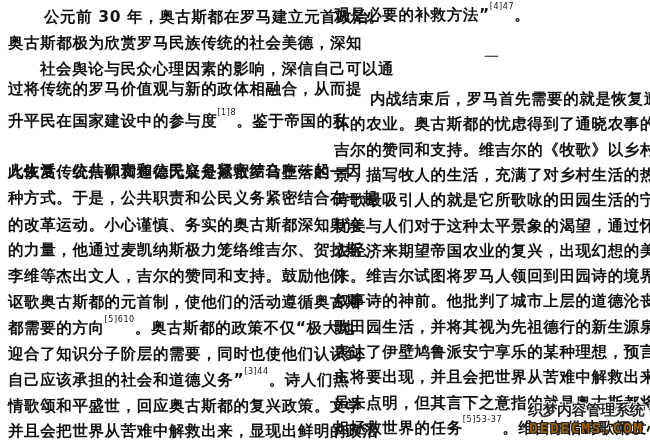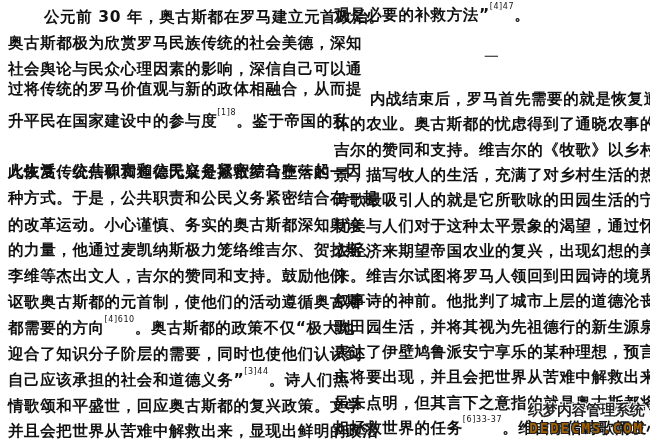--- a/index.html
+++ b/index.html
@@ -19,31 +19,31 @@
   .wm-en { font-family:"DejaVu Sans Mono", monospace; font-size:14px; font-weight:bold; color:#a16207;
            letter-spacing:2px;
            text-shadow: 1px 1px 0 #222, -1px -1px 0 #222, 1px -1px 0 #222, -1px 1px 0 #222; }
 </style>
 </head>
 <body>
 
 <div class="col col-left" id="leftcol">
     <div class="line indent" style="top: 4px;"><span>公元前 30 年，奥古斯都在罗马建立元首政治。</span></div>
     <div class="line" style="top: 29.9px;"><span>奥古斯都极为欣赏罗马民族传统的社会美德，深知</span></div>
-    <div class="line" style="top: 55.8px;"><span>社会舆论与民众心理因素的影响，深信自己可以通</span></div>
+    <div class="line" style="top: 55.8px; margin-left: 32px;"><span>社会舆论与民众心理因素的影响，深信自己可以通</span></div>
     <div class="line" style="top: 76px;"><span>过将传统的罗马价值观与新的政体相融合，从而提</span></div>
     <div class="line" style="top: 107.6px;"><span>升平民在国家建设中的参与度</span><sup>[1]8</sup><span>。鉴于帝国的私</span></div>
     <div class="line" style="top: 133.5px; margin-top: 24px;"><span>人生活、公共职责和公民义务紧密结合在一起，因</span></div>
     <div class="line" style="top: 159.4px;"><span>此恢复传统信仰和道德无疑是拯救罗马堕落的一</span></div>
     <div class="line" style="top: 185.3px;"><span>种方式。于是，公共职责和公民义务紧密结合在一起</span></div>
     <div class="line" style="top: 212px;"><span>的改革运动。小心谨慎、务实的奥古斯都深知舆论</span></div>
     <div class="line" style="top: 237.1px;"><span>的力量，他通过麦凯纳斯极力笼络维吉尔、贺拉斯、</span></div>
     <div class="line" style="top: 263px;"><span>李维等杰出文人，吉尔的赞同和支持。鼓励他们</span></div>
     <div class="line" style="top: 288.9px;"><span>讴歌奥古斯都的元首制，使他们的活动遵循奥古斯</span></div>
-    <div class="line" style="top: 314.8px;"><span>都需要的方向</span><sup>[4]610</sup><span>。奥古斯都的政策不仅“极大地</span></div>
+    <div class="line" style="top: 314.8px;"><span>都需要的方向</span><sup>[5]610</sup><span>。奥古斯都的政策不仅“极大地</span></div>
     <div class="line" style="top: 340.7px;"><span>迎合了知识分子阶层的需要，同时也使他们认识到</span></div>
     <div class="line" style="top: 366.6px;"><span>自己应该承担的社会和道德义务”</span><sup>[3]44</sup><span>。诗人们热</span></div>
     <div class="line" style="top: 392.5px;"><span>情歌颂和平盛世，回应奥古斯都的复兴政策。文学</span></div>
     <div class="line" style="top: 418.4px;"><span>并且会把世界从苦难中解救出来，显现出鲜明的政治</span></div>
   </div>
 
 <div class="col col-right" id="rightcol">
   <div class="line" style="top:2px;">
     <span>观是必要的补救方法”</span><sup>[4]47</sup><span>。</span>
   </div>
@@ -54,20 +54,20 @@
     <div class="line" style="top: 161.9px;"><span>景，描写牧人的生活，充满了对乡村生活的热爱。</span></div>
     <div class="line" style="top: 187.2px;"><span>诗歌最吸引人的就是它所歌咏的田园生活的宁静</span></div>
     <div class="line" style="top: 212.5px;"><span>优美与人们对于这种太平景象的渴望，通过怀念小</span></div>
     <div class="line" style="top: 237.8px;"><span>农经济来期望帝国农业的复兴，出现幻想的美好未</span></div>
     <div class="line" style="top: 263.1px;"><span>来。维吉尔试图将罗马人领回到田园诗的境界和</span></div>
     <div class="line" style="top: 288.4px;"><span>叙事诗的神前。他批判了城市上层的道德沦丧，讴</span></div>
     <div class="line" style="top: 313.7px;"><span>歌田园生活，并将其视为先祖德行的新生源泉。他</span></div>
     <div class="line" style="top: 339px;"><span>表达了伊壁鸠鲁派安宁享乐的某种理想，预言救世</span></div>
     <div class="line" style="top: 364.3px;"><span>主将要出现，并且会把世界从苦难中解救出来。他</span></div>
     <div class="line" style="top: 389.6px;"><span>虽未点明，但其言下之意指的就是奥古斯都将要承</span></div>
-    <div class="line" style="top: 414.9px;"><span>担拯救世界的任务</span><sup>[6]33-37</sup><span>。维吉尔借诗歌阐发心</span></div>
+    <div class="line" style="top: 414.9px;"><span>担拯救世界的任务</span><sup>[5]53-37</sup><span>。维吉尔借诗歌阐发心</span></div>
     <div class="line" style="top: 440.2px;"></div>
   </div>
 
 <div class="watermark">
   <div class="wm-cn">织梦内容管理系统</div>
   <div class="wm-en">DEDECMS.COM</div>
 </div>
 
 </body></html>

